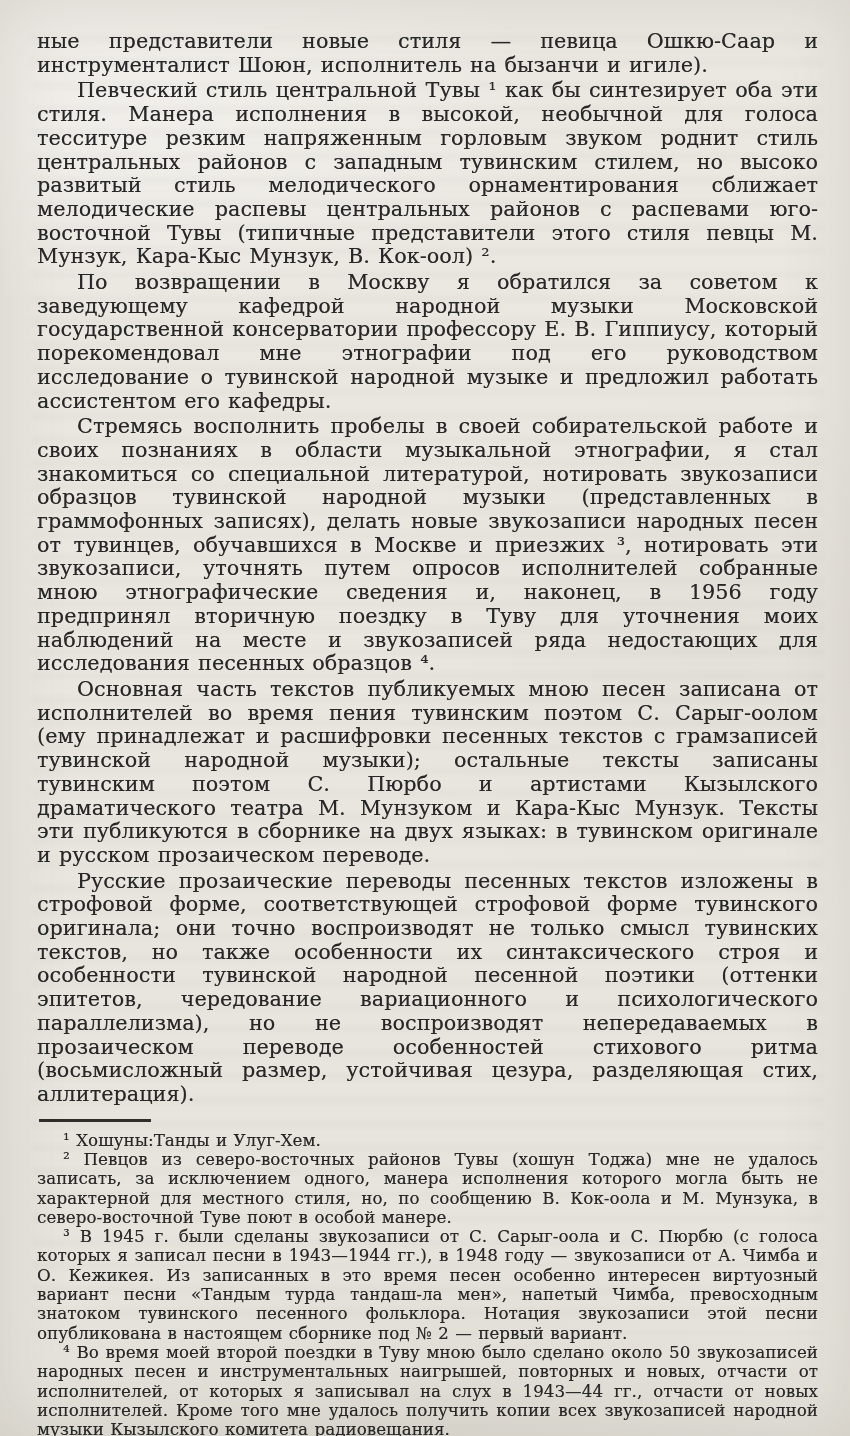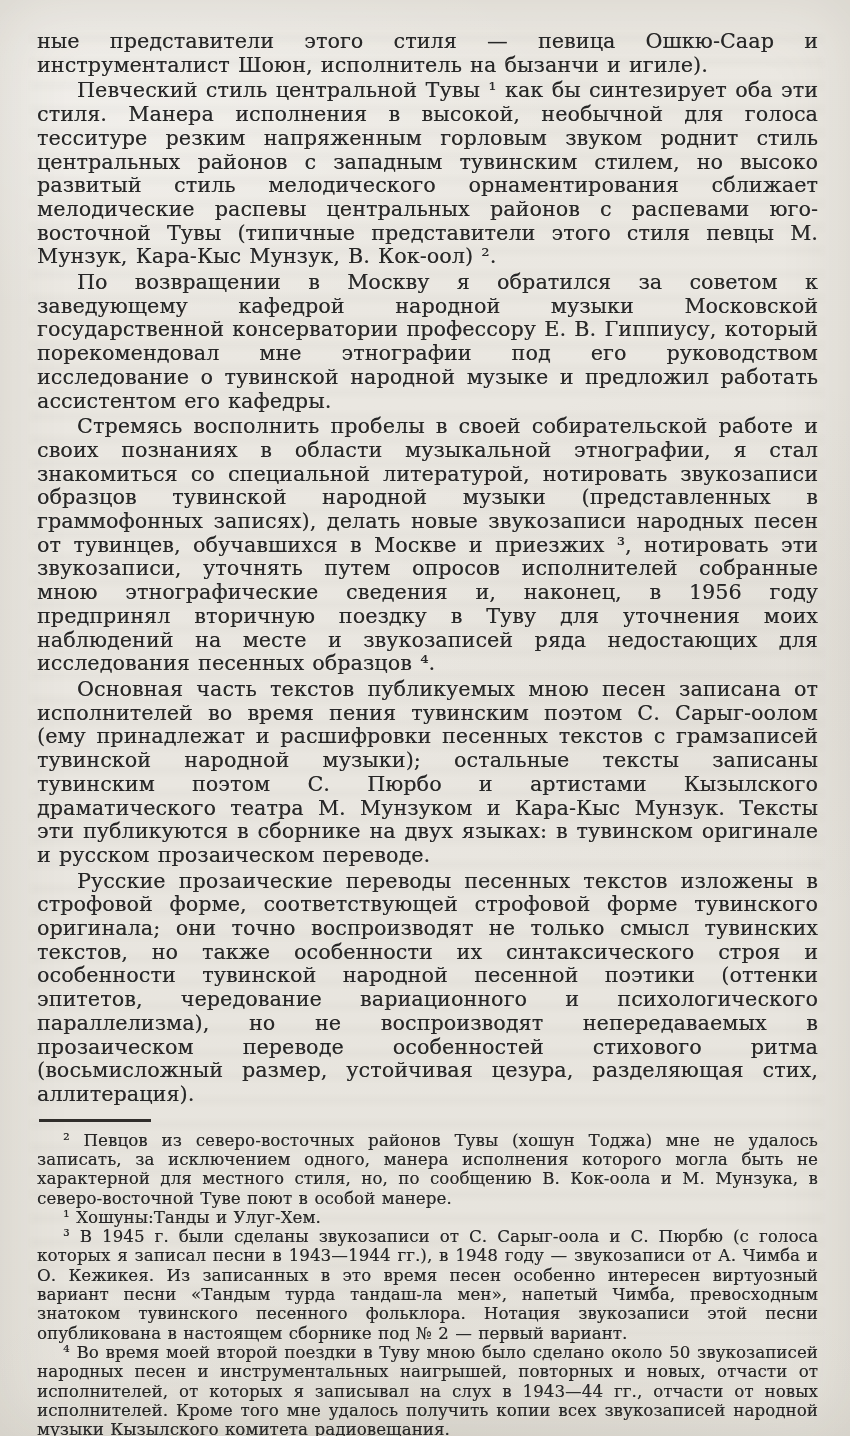--- a/index.html
+++ b/index.html
@@ -95,31 +95,31 @@
   }
 </style>
 </head>
 <body>
 
 <div class="page">
 
   <div class="bleed"></div>
 
   <main class="body-text">
-    <p class="continued">ные представители этого стиля — певица Ошкю-Саар и инструменталист Шоюн, исполнитель на бызанчи и игиле).</p>
+    <p class="continued">ные представители новые стиля — певица Ошкю-Саар и инструменталист Шоюн, исполнитель на бызанчи и игиле).</p>
     <p>Певческий стиль центральной Тувы ¹ как бы синтезирует оба эти стиля. Манера исполнения в высокой, необычной для голоса тесситуре резким напряженным горловым звуком роднит стиль центральных районов с западным тувинским стилем, но высоко развитый стиль мелодического орнаментирования сближает мелодические распевы центральных районов с распевами юго-восточной Тувы (типичные представители этого стиля певцы М. Мунзук, Кара-Кыс Мунзук, В. Кок-оол) ².</p>
     <p>По возвращении в Москву я обратился за советом к заведующему кафедрой народной музыки Московской государственной консерватории профессору Е. В. Гиппиусу, который порекомендовал мне этнографии под его руководством исследование о тувинской народной музыке и предложил работать ассистентом его кафедры.</p>
     <p>Стремясь восполнить пробелы в своей собирательской работе и своих познаниях в области музыкальной этнографии, я стал знакомиться со специальной литературой, нотировать звукозаписи образцов тувинской народной музыки (представленных в граммофонных записях), делать новые звукозаписи народных песен от тувинцев, обучавшихся в Москве и приезжих ³, нотировать эти звукозаписи, уточнять путем опросов исполнителей собранные мною этнографические сведения и, наконец, в 1956 году предпринял вторичную поездку в Туву для уточнения моих наблюдений на месте и звукозаписей ряда недостающих для исследования песенных образцов ⁴.</p>
     <p>Основная часть текстов публикуемых мною песен записана от исполнителей во время пения тувинским поэтом С. Сарыг-оолом (ему принадлежат и расшифровки песенных текстов с грамзаписей тувинской народной музыки); остальные тексты записаны тувинским поэтом С. Пюрбо и артистами Кызылского драматического театра М. Мунзуком и Кара-Кыс Мунзук. Тексты эти публикуются в сборнике на двух языках: в тувинском оригинале и русском прозаическом переводе.</p>
     <p>Русские прозаические переводы песенных текстов изложены в строфовой форме, соответствующей строфовой форме тувинского оригинала; они точно воспроизводят не только смысл тувинских текстов, но также особенности их синтаксического строя и особенности тувинской народной песенной поэтики (оттенки эпитетов, чередование вариационного и психологического параллелизма), но не воспроизводят непередаваемых в прозаическом переводе особенностей стихового ритма (восьмисложный размер, устойчивая цезура, разделяющая стих, аллитерация).</p>
   </main>
 
   <div class="footnote-rule"></div>
 
   <section class="footnotes">
+    <p>¹ Хошуны:Танды и Улуг-Хем.</p>
     <p>² Певцов из северо-восточных районов Тувы (хошун Тоджа) мне не удалось записать, за исключением одного, манера исполнения которого могла быть не характерной для местного стиля, но, по сообщению В. Кок-оола и М. Мунзука, в северо-восточной Туве поют в особой манере.</p>
-    <p>¹ Хошуны:Танды и Улуг-Хем.</p>
     <p>³ В 1945 г. были сделаны звукозаписи от С. Сарыг-оола и С. Пюрбю (с голоса которых я записал песни в 1943—1944 гг.), в 1948 году — звукозаписи от А. Чимба и О. Кежикея. Из записанных в это время песен особенно интересен виртуозный вариант песни «Тандым турда тандаш-ла мен», напетый Чимба, превосходным знатоком тувинского песенного фольклора. Нотация звукозаписи этой песни опубликована в настоящем сборнике под № 2 — первый вариант.</p>
     <p>⁴ Во время моей второй поездки в Туву мною было сделано около 50 звукозаписей народных песен и инструментальных наигрышей, повторных и новых, отчасти от исполнителей, от которых я записывал на слух в 1943—44 гг., отчасти от новых исполнителей. Кроме того мне удалось получить копии всех звукозаписей народной музыки Кызылского комитета радиовещания.</p>
   </section>
 
 
 </div>
 
 </body></html>

